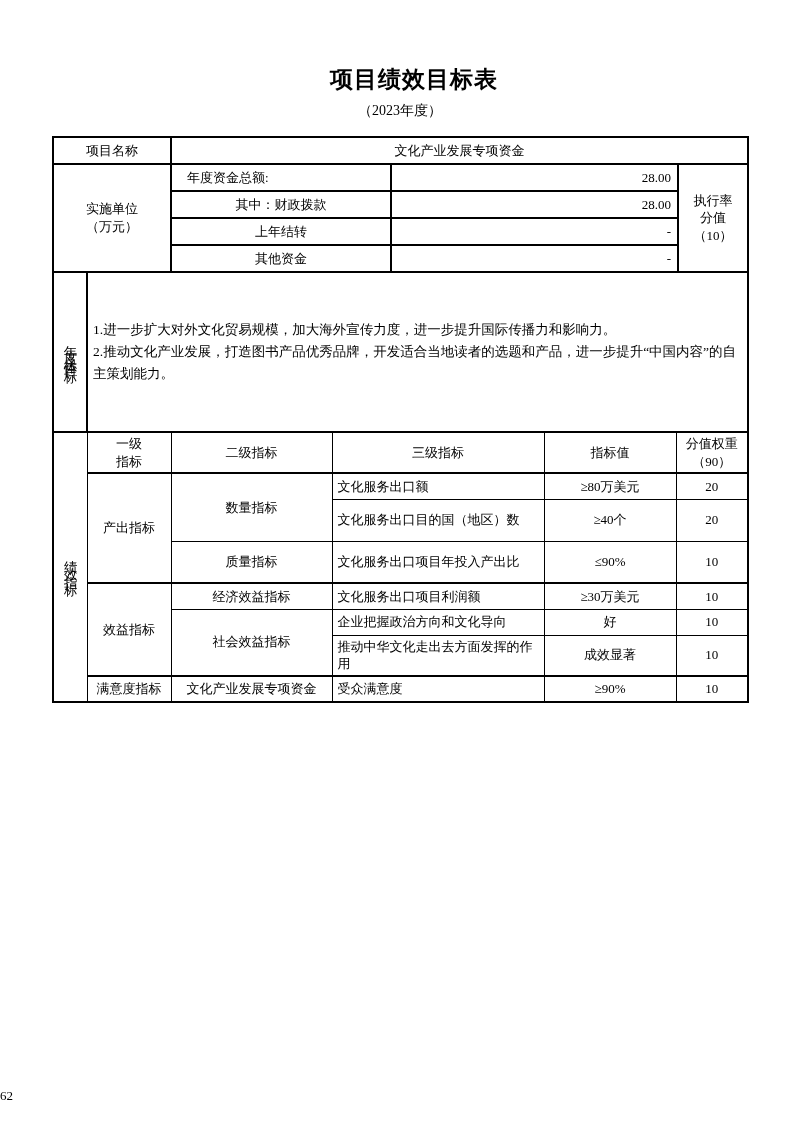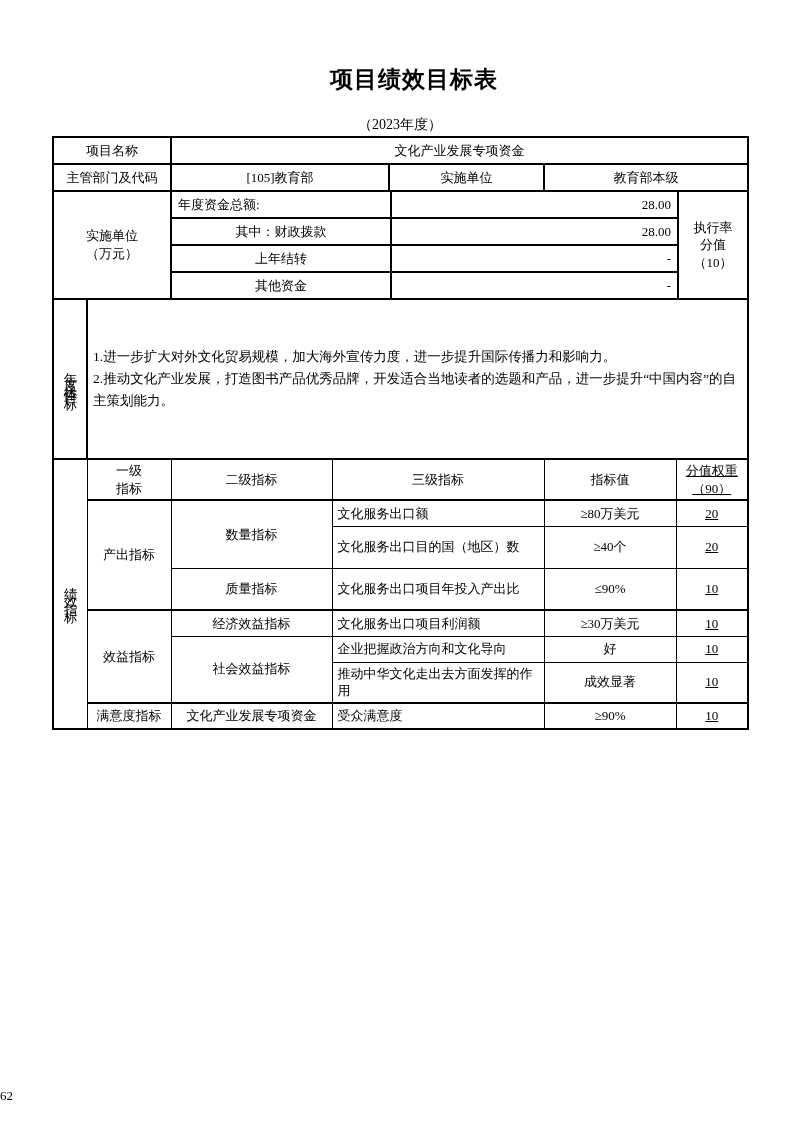--- a/index.html
+++ b/index.html
@@ -10,56 +10,56 @@
     font-family: "Liberation Serif", "DejaVu Serif", serif;
     color: #000000;
   }
   .title {
     position: absolute; top: 64px; left: 0; width: 800px;
     text-align: center; font-size: 23px; font-weight: bold;
     letter-spacing: 1px;
     padding-left: 28px;
   }
   .subtitle {
-    position: absolute; top: 116px; left: 0; width: 800px;
+    position: absolute; top: 102px; left: 0; width: 800px;
     text-align: center; font-size: 14px;
   }
   .doc { position: absolute; left: 52px; top: 136px; width: 786px; }
 
   table { border-collapse: collapse; table-layout: fixed; width: 695px; }
   td {
     border: 2px solid #000;
     font-size: 13px;
     text-align: center; vertical-align: middle;
     padding: 2px 4px;
     overflow: hidden;
     line-height: 1.35;
   }
   .t2, .t3, .t4 { margin-top: -2px; }
 
   
   .t1 td { height: 27px; }
 
   
   .t2 td { height: 27px; }
-  .t2 .label-left { text-align: left; padding-left: 6px; }
+  .t2 .label-left { text-align: left; padding-left: 15px; }
   .t2 .val { text-align: right; padding-right: 6px; padding-left: 48px; }
   .multiline { white-space: pre-line; }
 
   
   .t3 .goal-body {
     text-align: left; vertical-align: middle;
     padding: 6px 8px 6px 5px; line-height: 1.65; font-size: 13.5px;
   }
   .t3 td { height: 160px; }
 
   
   .t4 td { border-width: 1px; height: 26px; }
   .t4 td.outer-l { border-left-width: 2px; }
-  .t4 td.outer-r { border-right-width: 2px; text-decoration: underline; }
+  .t4 td.outer-r { border-right-width: 2px; }
   .t4 tr.head td { border-top-width: 2px; border-bottom-width: 2px; height: 41px; }
   .t4 tr.group-sep td { border-top-width: 2px; }
   .t4 tr.last td { border-bottom-width: 2px; }
   .t4 .ind { text-align: left; padding-left: 5px; margin-top: 19px; }
   .t4 .tall2 { height: 42px; }
   .t4 .tall3 { height: 36px; }
 
   .vtext {
     writing-mode: vertical-rl; text-orientation: upright;
     display: inline-block; letter-spacing: 5px; font-size: 13.5px;
@@ -81,26 +81,20 @@
     <colgroup>
         <col style="width:118px">
         <col style="width:218px">
         <col style="width:155px">
         <col style="width:204px">
       </colgroup>
     <tbody>
         <tr>
       <td>项目名称</td>
       <td colspan="3">文化产业发展专项资金</td>
-    </tr>
-    <tr>
-      <td>主管部门及代码</td>
-      <td>[105]教育部</td>
-      <td>实施单位</td>
-      <td>教育部本级</td>
     </tr>
   </tbody>
     </table>
 
   <table class="t2">
     <colgroup>
         <col style="width:118px">
         <col style="width:220px">
         <col style="width:287px">
         <col style="width:70px">

